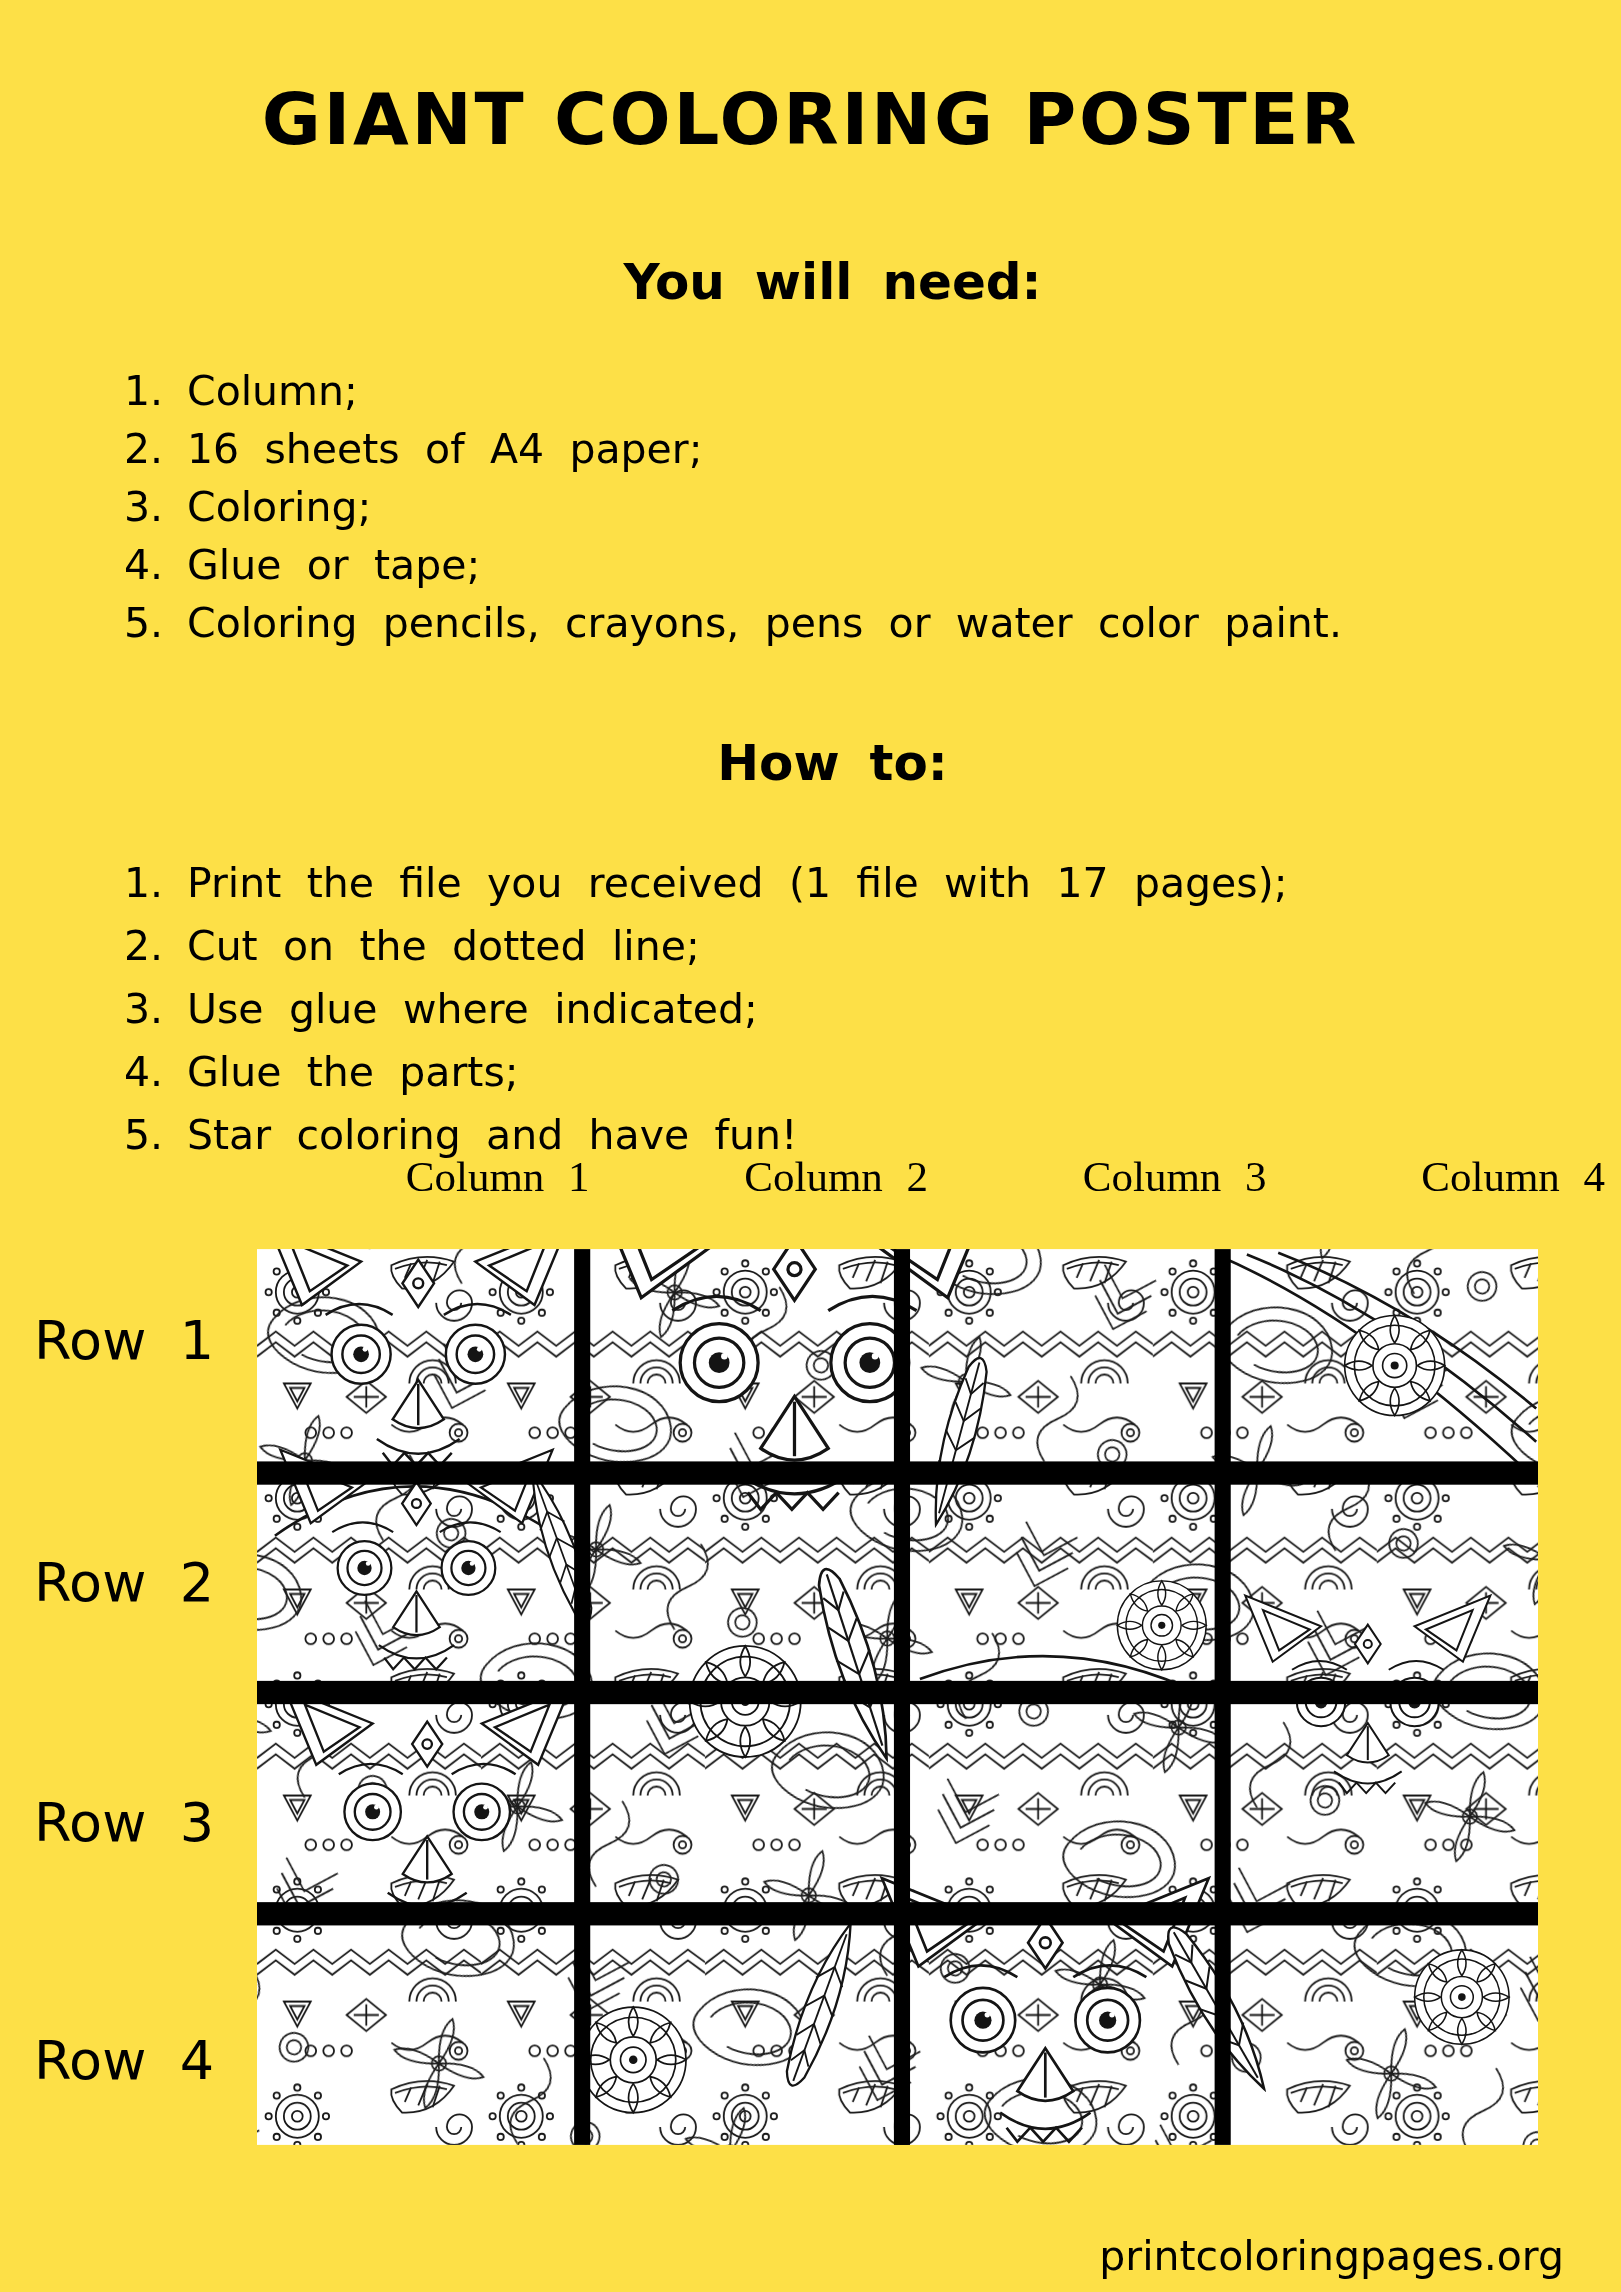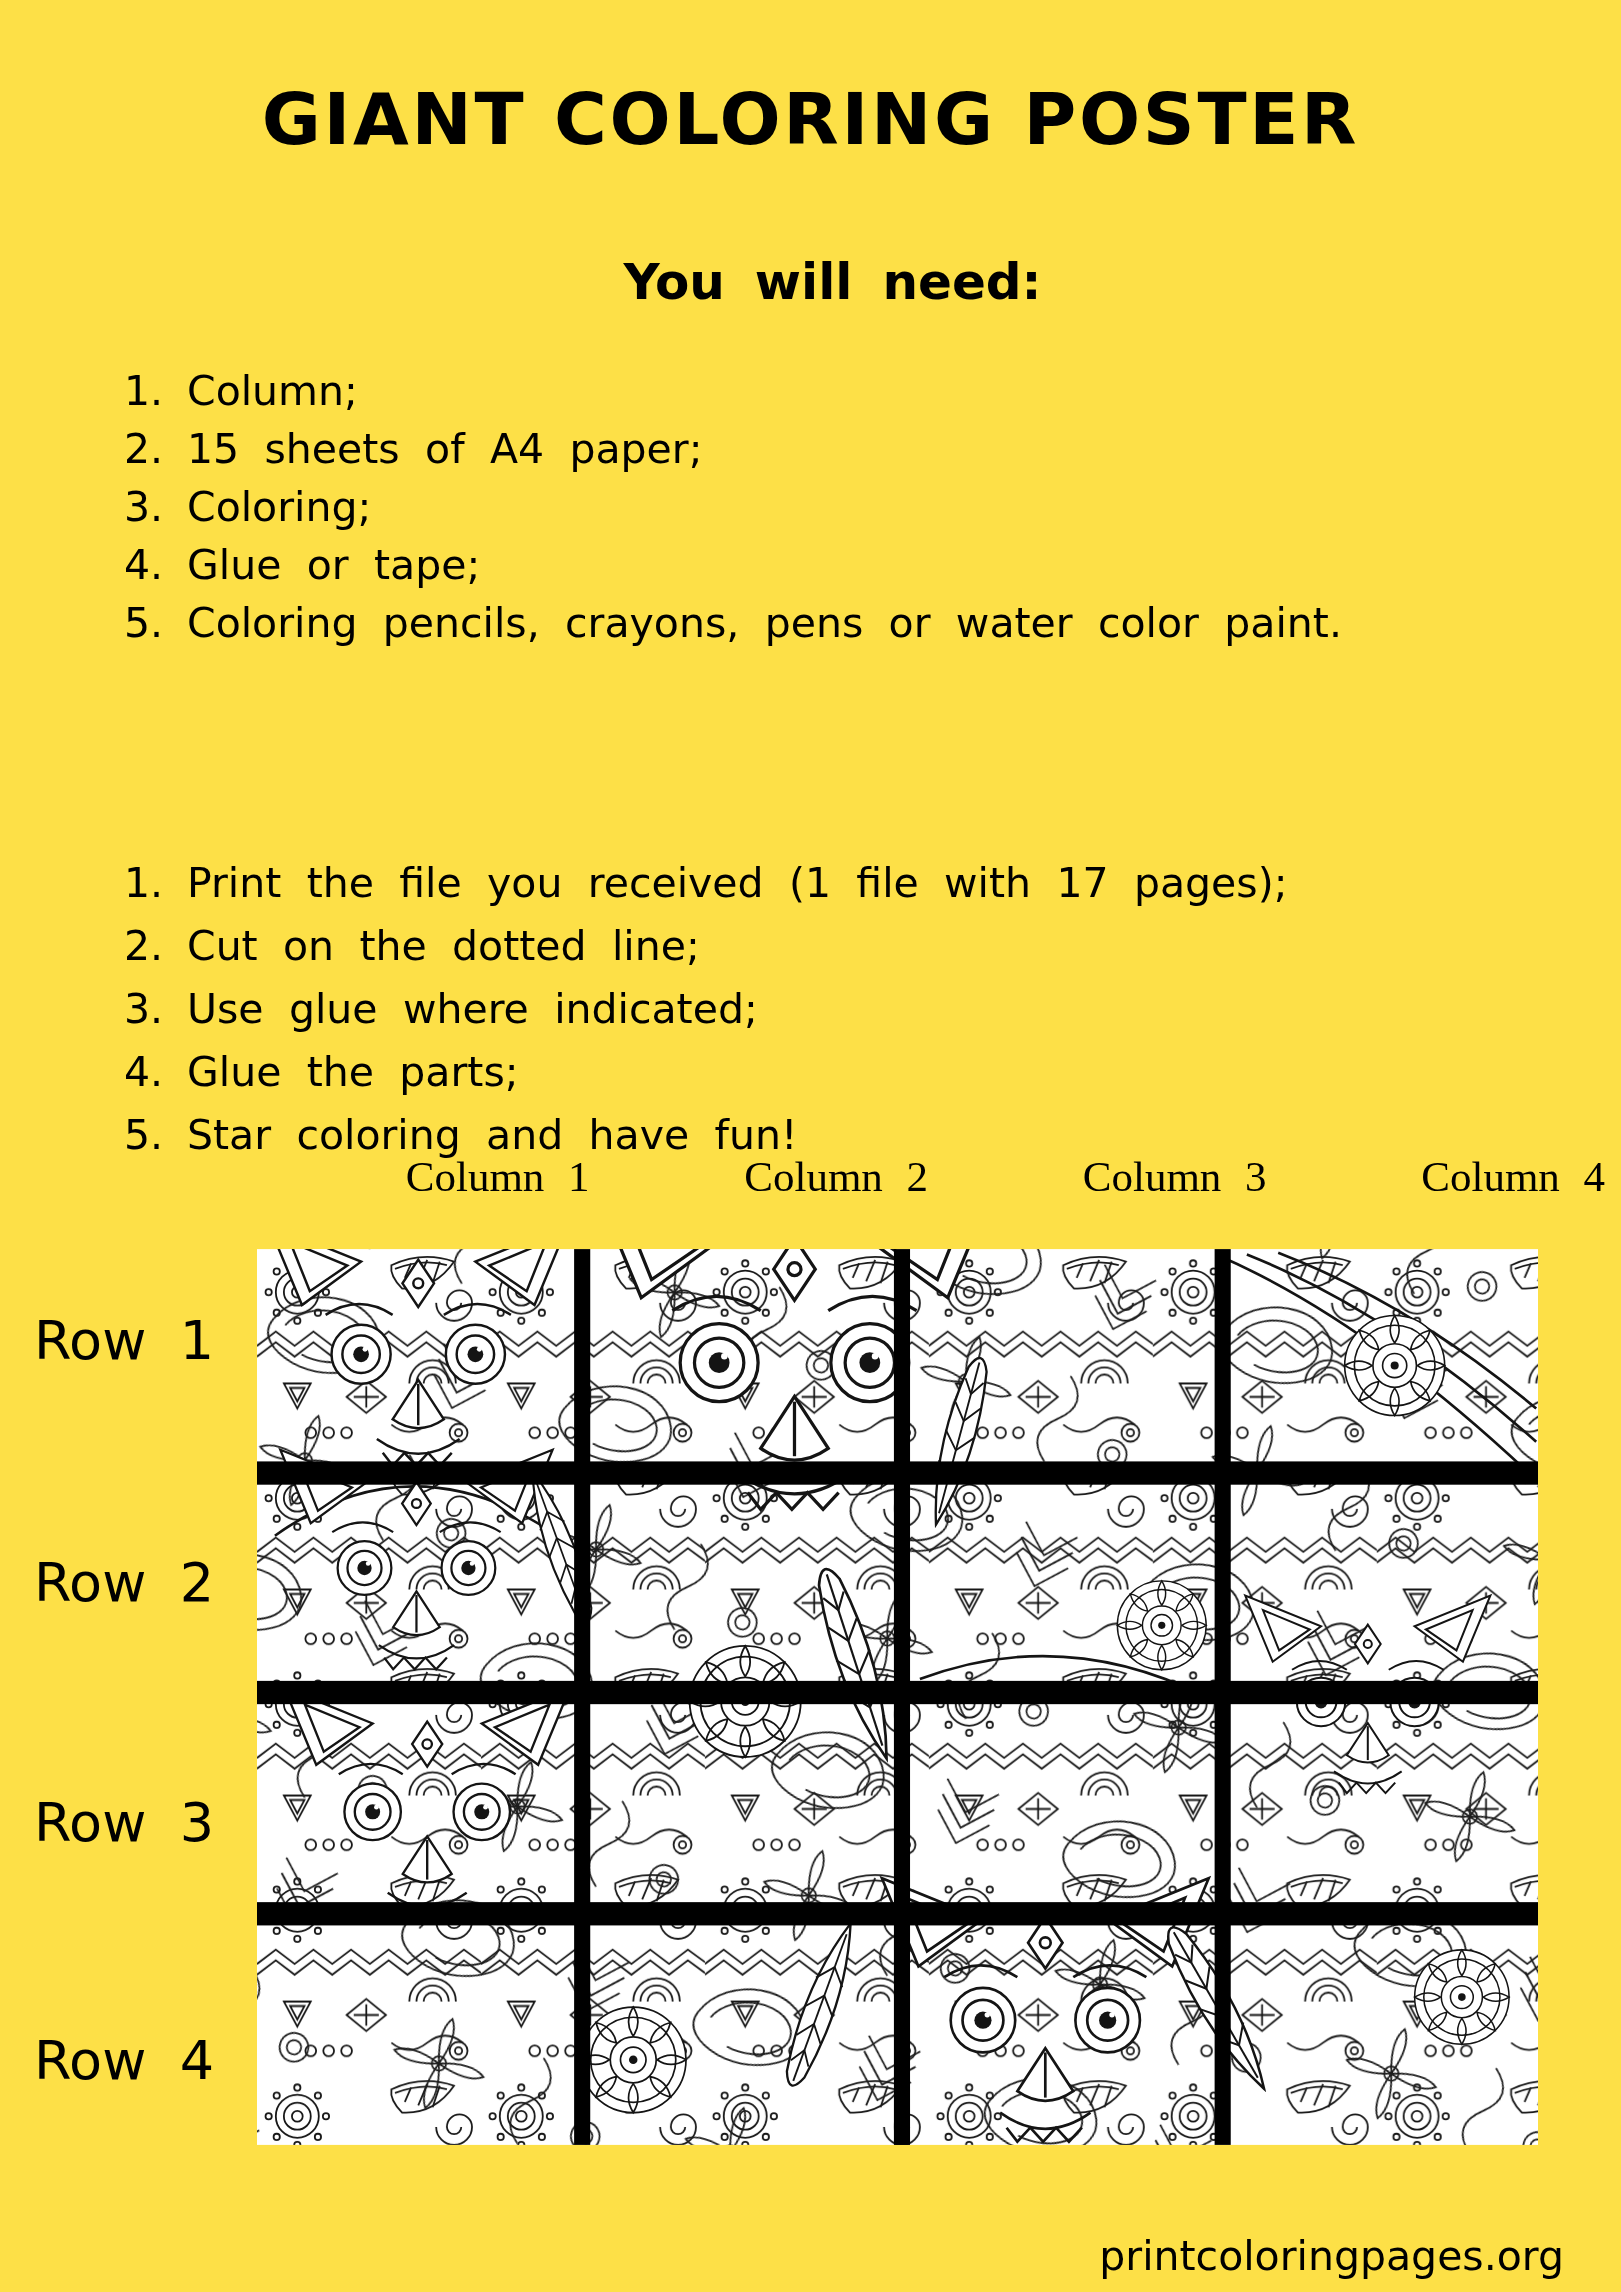--- a/index.html
+++ b/index.html
@@ -42,36 +42,37 @@
 
   <div class="h2 need-head">You will need:</div>
 
   <div class="list need-list">
     <div class="li">
         <span class="num">1.</span>
         <span class="txt">Column;</span>
       </div>
     <div class="li">
         <span class="num">2.</span>
-        <span class="txt">15 sheets of A4 paper;</span>
+        <span class="txt">16 sheets of A4 paper;</span>
       </div>
     <div class="li">
         <span class="num">3.</span>
         <span class="txt">Coloring;</span>
       </div>
     <div class="li">
         <span class="num">4.</span>
         <span class="txt">Glue or tape;</span>
       </div>
     <div class="li">
         <span class="num">5.</span>
         <span class="txt">Coloring pencils, crayons, pens or water color paint.</span>
       </div>
   </div>
 
+  <div class="h2 how-head">How to:</div>
 
   <div class="list how-list">
     <div class="li">
         <span class="num">1.</span>
         <span class="txt">Print the file you received (1 file with 17 pages);</span>
       </div>
     <div class="li">
         <span class="num">2.</span>
         <span class="txt">Cut on the dotted line;</span>
       </div>

